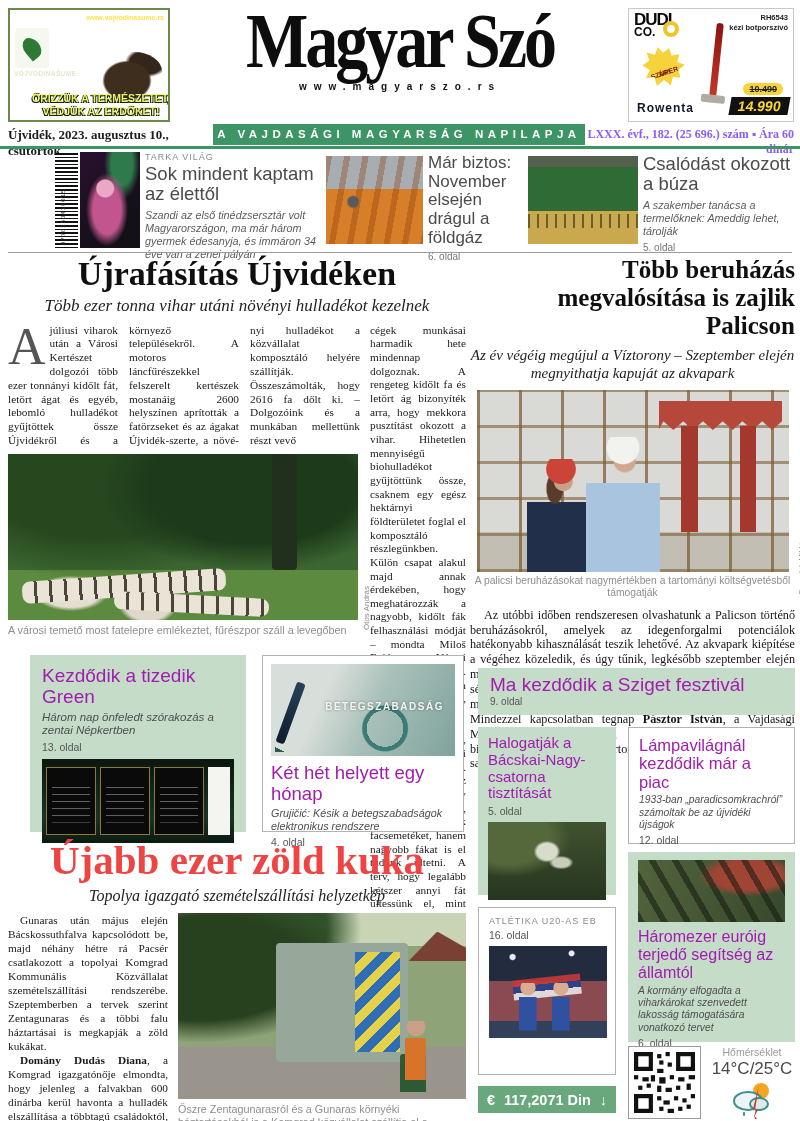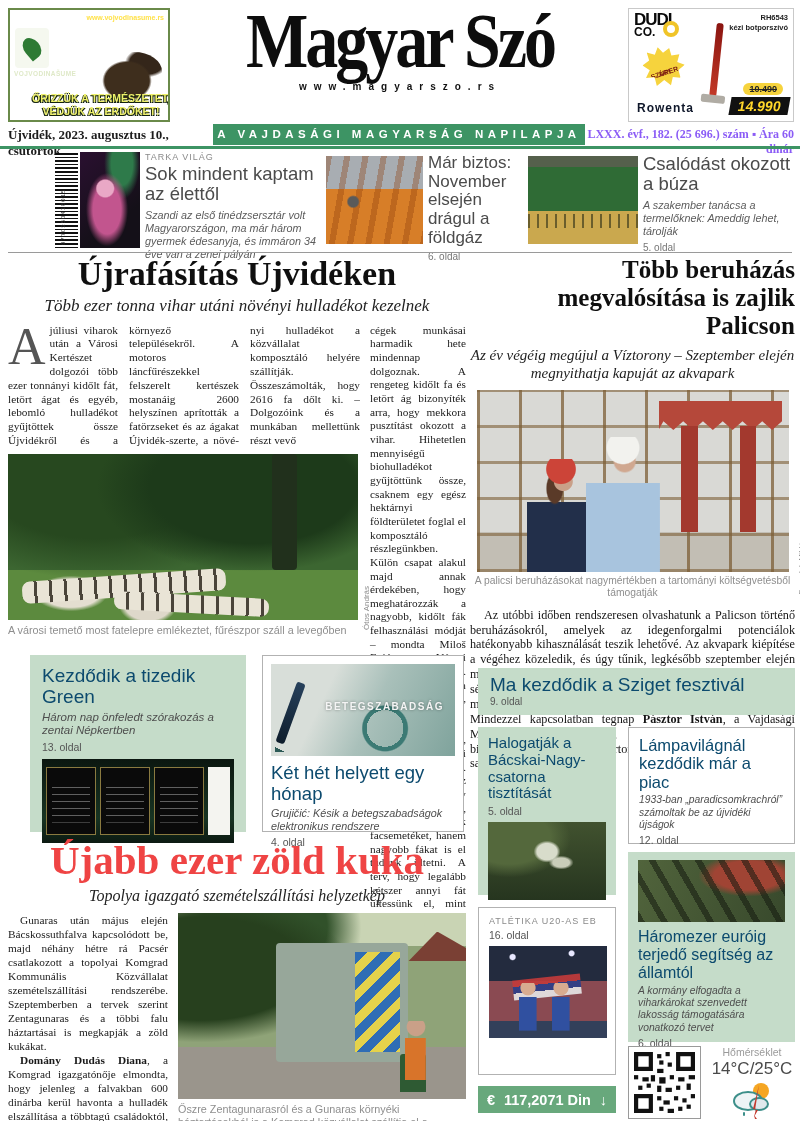--- a/index.html
+++ b/index.html
@@ -124,21 +124,21 @@
   .palics-photo .p2 { left:34%; width:26%; height:74%;
       background:radial-gradient(circle at 50% 8%, #f2f2ee 0 12%, transparent 13%),
                  radial-gradient(circle at 52% 18%, #d0a890 0 8.5%, transparent 10%),
                  linear-gradient(#a8c4de 0 0) 50% 100%/88% 66% no-repeat; }
   .art-palics .caption { text-align:center; margin-top:3px; font-size:10.3px; }
   .art-palics .body { margin-top:8px; font-family:"Liberation Serif", serif; font-size:12.2px; line-height:1.22; text-align:justify; text-indent:14px; color:#151515; }
 
   
   .gbox { background:var(--lightgreen); }
   .wbox { background:#fff; border:1px solid #b2b2b2; }
-  .box-title { font-size:19px; line-height:1.12; color:#0c4a6e; }
+  .box-title { font-size:19px; line-height:1.12; color:#a21caf; }
   .box-sub { font-style:italic; font-size:11.5px; line-height:1.2; color:#4e4e4e; margin-top:3px; }
   .box-page { font-size:10.5px; color:#555; margin-top:3px; }
 
   .box-green1 { left:30px; top:655px; width:216px; height:177px; padding:10px 12px; }
   .poster { width:192px; height:84px; margin-top:6px; background:linear-gradient(to bottom, #0b1710, #173422 70%, #0c1a12); display:flex; gap:4px; padding:8px 4px; }
   .poster i { flex:1; background:repeating-linear-gradient(0deg, rgba(255,255,255,.35) 0 1px, transparent 1px 7px) 50% 55%/80% 60% no-repeat, #0a0a0a; border:1px solid #8a7a40; }
   .poster .strip { flex:0 0 22px; background:#f4f4f0; border:none; }
 
   .box-sick { left:262px; top:655px; width:202px; height:177px; padding:8px; }
   .sick-img { position:relative; width:184px; height:92px;

